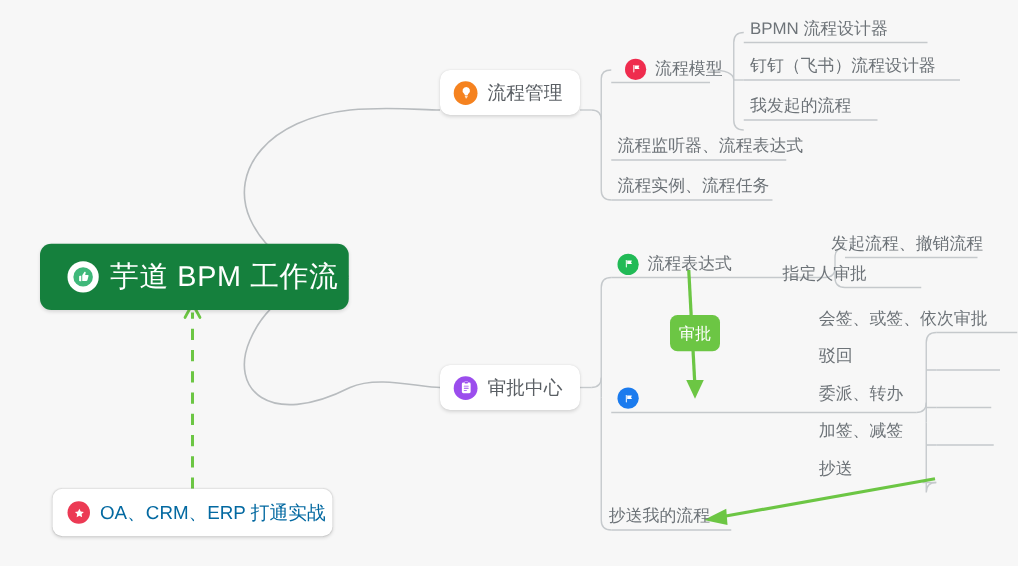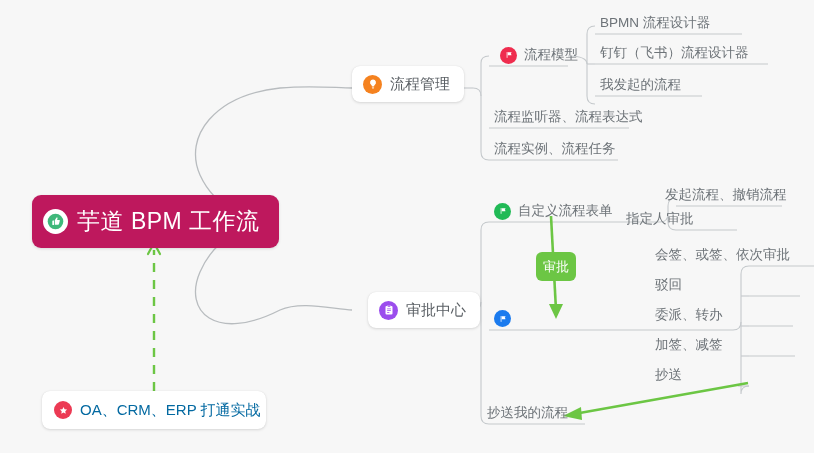--- a/index.html
+++ b/index.html
@@ -22,35 +22,35 @@
     display:flex;align-items:center;
     box-sizing:border-box;
     white-space:nowrap;
   }
   .card .label{color:#555a5f;}
 
   
   #root-node{
     left:32px;top:195px;
     width:247px;height:53px;
-    background:#be185d;
+    background:#15803d;
     border-radius:9px;
-    padding:0 11px;
+    padding:0 22px;
     box-shadow:0 1px 3px rgba(0,0,0,.12);
   }
   #root-node .label{
     color:#ffffff;font-size:23px;letter-spacing:.5px;
     margin-left:9px;line-height:1;
   }
 
   
   .lvl1{height:36px;padding:0 13px 0 11px;border-radius:8px;}
   .lvl1 .label{font-size:15px;margin-left:8px;color:#5a5f64;}
-  #node-process-mgmt{left:352px;top:66px;width:112px;}
-  #node-approval-center{left:368px;top:292px;width:112px;}
+  #node-process-mgmt{left:352px;top:56px;width:112px;}
+  #node-approval-center{left:352px;top:292px;width:112px;}
 
   
   #node-oa-note{
     left:42px;top:391px;width:224px;height:38px;
     padding:0 14px 0 12px;border-radius:8px;
   }
   #node-oa-note .label{font-size:15px;margin-left:8px;color:#0369a1;}
 
   
   .plain{
@@ -245,21 +245,21 @@
     <span class="label">我发起的流程</span>
   </div>
 
   <div class="plain withicon" style="left:494px;top:202px;">
     <span class="badge bg-green">
       <svg width="10" height="10" viewBox="0 0 24 24">
         <rect x="6.4" y="5" width="1.9" height="14" rx=".9" fill="#ffffff"></rect>
         <path d="M9 5.6h8.3c.6 0 .9.6.6 1.1l-1.6 2.4 1.6 2.4c.3.5 0 1.1-.6 1.1H9z" fill="#ffffff"></path>
       </svg>
     </span>
-    <span class="label">自定义流程表单</span>
+    <span class="label">流程表达式</span>
   </div>
 
   <div class="plain withicon" style="left:494px;top:310px;">
     <span class="badge bg-blue">
       <svg width="10" height="10" viewBox="0 0 24 24">
         <rect x="6.4" y="5" width="1.9" height="14" rx=".9" fill="#ffffff"></rect>
         <path d="M9 5.6h8.3c.6 0 .9.6.6 1.1l-1.6 2.4 1.6 2.4c.3.5 0 1.1-.6 1.1H9z" fill="#ffffff"></path>
       </svg>
     </span>
   </div>

